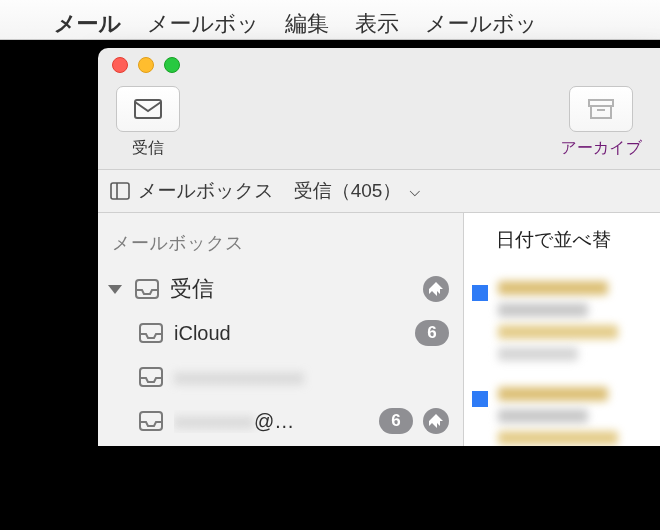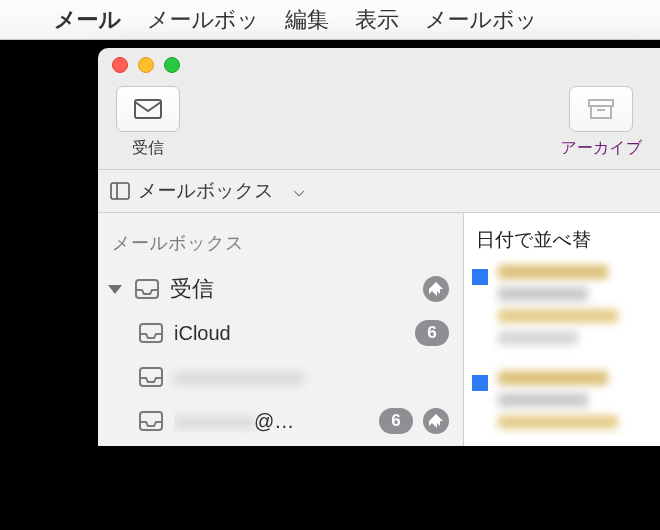--- a/index.html
+++ b/index.html
@@ -1,19 +1,19 @@
 <!DOCTYPE html>
 <html><head>
 <meta charset="utf-8">
 <style>
   * { box-sizing: border-box; margin: 0; padding: 0; font-family: -apple-system, "Hiragino Sans", sans-serif; }
   body { width: 660px; height: 530px; overflow: hidden; background: #fff; }
   
   
-  .menubar { height: 40px; background: linear-gradient(#fdfdfd,#f4f4f4); border-bottom: 1px solid #c9c9c9; display: flex; align-items: center; padding-left: 26px; font-size: 22px; color: #333; }
+  .menubar { height: 40px; background: linear-gradient(#fdfdfd,#f4f4f4); border-bottom: 1px solid #c9c9c9; display: flex; align-items: flex-end; padding-left: 26px; font-size: 22px; color: #333; }
   .apple-logo { font-size: 24px; margin-right: 28px; }
   .menubar .mi { margin-right: 26px; white-space: nowrap; }
   .menubar .mi.bold { font-weight: 700; }
 
   
   .below { position: relative; height: 490px; background: #000; }
   .window { position: absolute; left: 98px; top: 8px; width: 562px; height: 398px; background: #ececec; border-top-left-radius: 10px; box-shadow: 0 12px 30px rgba(0,0,0,.35); overflow: hidden; }
 
   
   .titlebar { height: 34px; display: flex; align-items: center; padding-left: 14px; gap: 10px; }
@@ -52,21 +52,21 @@
   .inbox-icon svg { width:100%; height:100%; stroke:#7a7a7a; fill:none; stroke-width:2;}
   .sb-label { flex:1; white-space:nowrap; overflow:hidden; text-overflow:ellipsis; }
   .badge-count { background:#8f8f93; color:#fff; border-radius:14px; min-width:34px; height:26px; display:flex; align-items:center; justify-content:center; font-size:17px; font-weight:600; padding:0 10px;}
   .badge-activity { width:26px; height:26px; border-radius:50%; background:#8f8f93; display:flex; align-items:center; justify-content:center;}
   .badge-activity svg { width:16px; height:16px; fill:#fff;}
   .highlight-box { position:absolute; right:10px; top:4px; width:38px; height:36px; border:3px solid #ff1414;}
 
   .blur { filter: blur(5px); color:#c9b27a;}
   .blurgrey { filter: blur(5px); color:#aaa;}
 
-  .sort-row { font-size:19px; color:#222; padding: 4px 0 12px 4px; white-space:nowrap;}
+  .sort-row { font-size:19px; color:#222; padding: 4px 0 28px 4px; white-space:nowrap;margin-left:20px;}
   .msg { display:flex; gap:10px; margin-bottom:18px;}
   .dot { width:16px; height:16px; background:#2e7bf6; margin-top:4px; flex:0 0 16px;}
   .lines { flex:1;}
   .line { height:14px; border-radius:3px; margin-bottom:8px; filter:blur(4px);}
   .line.a { background:#dcbf74; width:110px;}
   .line.b { background:#c8c8c8; width:90px;}
   .line.c { background:#e4cc89; width:120px;}
   .line.d { background:#d6d6d6; width:80px;}
 </style>
 </head>
@@ -114,20 +114,21 @@
 
     <div class="favbar">
       <div class="seg">
         <svg class="boxicon">
             <rect x="1" y="1" width="18" height="16" rx="2"></rect>
             <line x1="7" y1="1" x2="7" y2="17"></line>
           </svg>
         <span>メールボックス</span>
       </div>
       <div class="seg">
+        <span>受信（405）</span>
         <span class="chev">⌵</span>
       </div>
     </div>
 
     <div class="body">
 
       <div class="sidebar">
         <div class="sb-title">メールボックス</div>
 
         <div class="sb-row">

